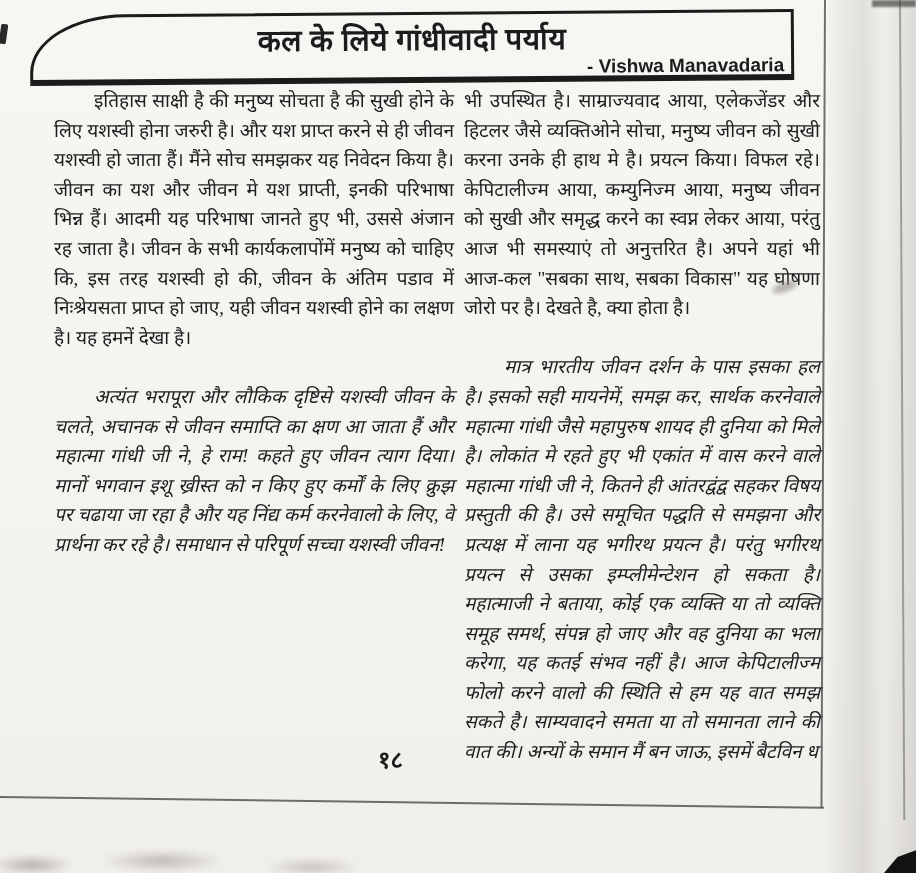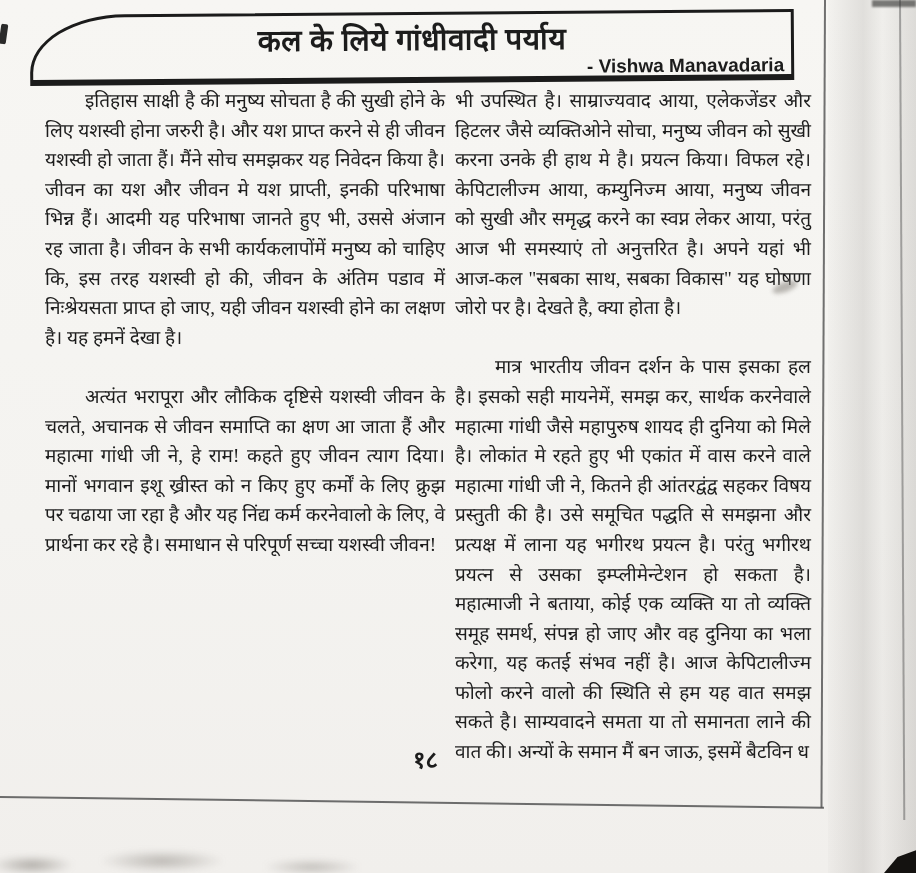--- a/index.html
+++ b/index.html
@@ -22,32 +22,32 @@
     position:absolute;left:0;right:0;top:3px;text-align:center;
     font-size:30px;font-weight:700;letter-spacing:0.5px;white-space:nowrap;
   }
   .author-text{
     position:absolute;right:7px;bottom:-2px;
     font-family:"Liberation Sans","DejaVu Sans",sans-serif;
     font-size:19px;font-weight:700;white-space:nowrap;
   }
   
   .columns{
-    position:absolute;left:45px;top:86px;width:766px;
+    position:absolute;left:54px;top:86px;width:766px;
     display:flex;gap:10px;
   }
   .col{font-size:19px;line-height:29.6px;text-align:justify;}
   .col-left{width:400px;}
   .col-right{width:356px;}
   .col p{margin:0 0 29.6px 0;}
-  .col p:last-child{margin-bottom:12px;}
+  .col p:last-child{margin-bottom:12px;font-style:italic;}
   .col p.indent{text-indent:40px;}
   
   .page-number{
-    position:absolute;left:378px;top:742px;width:60px;text-align:right;
+    position:absolute;left:378px;top:742px;width:60px;text-align:left;
     font-size:24px;font-weight:700;
   }
   
   .rule-right{
     position:absolute;left:824px;top:0;width:2px;height:808px;
     background:#4f4f4f;transform:rotate(0.25deg);transform-origin:top;
     opacity:.8;
   }
   .rule-right-far{
     position:absolute;left:899px;top:0;width:2px;height:820px;

